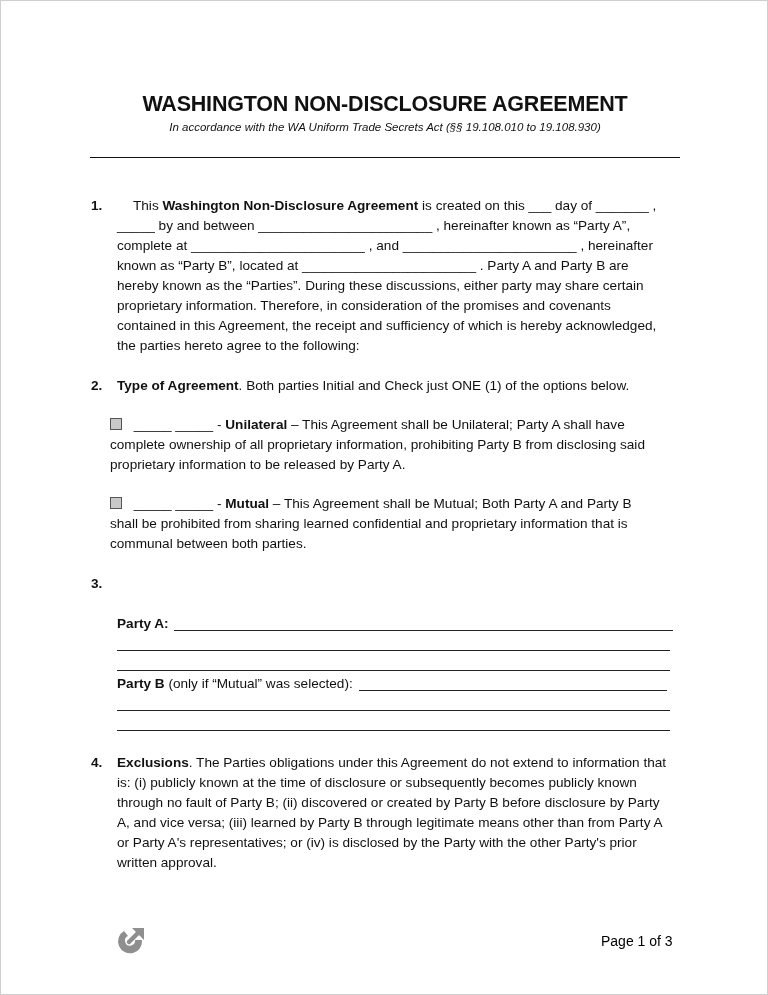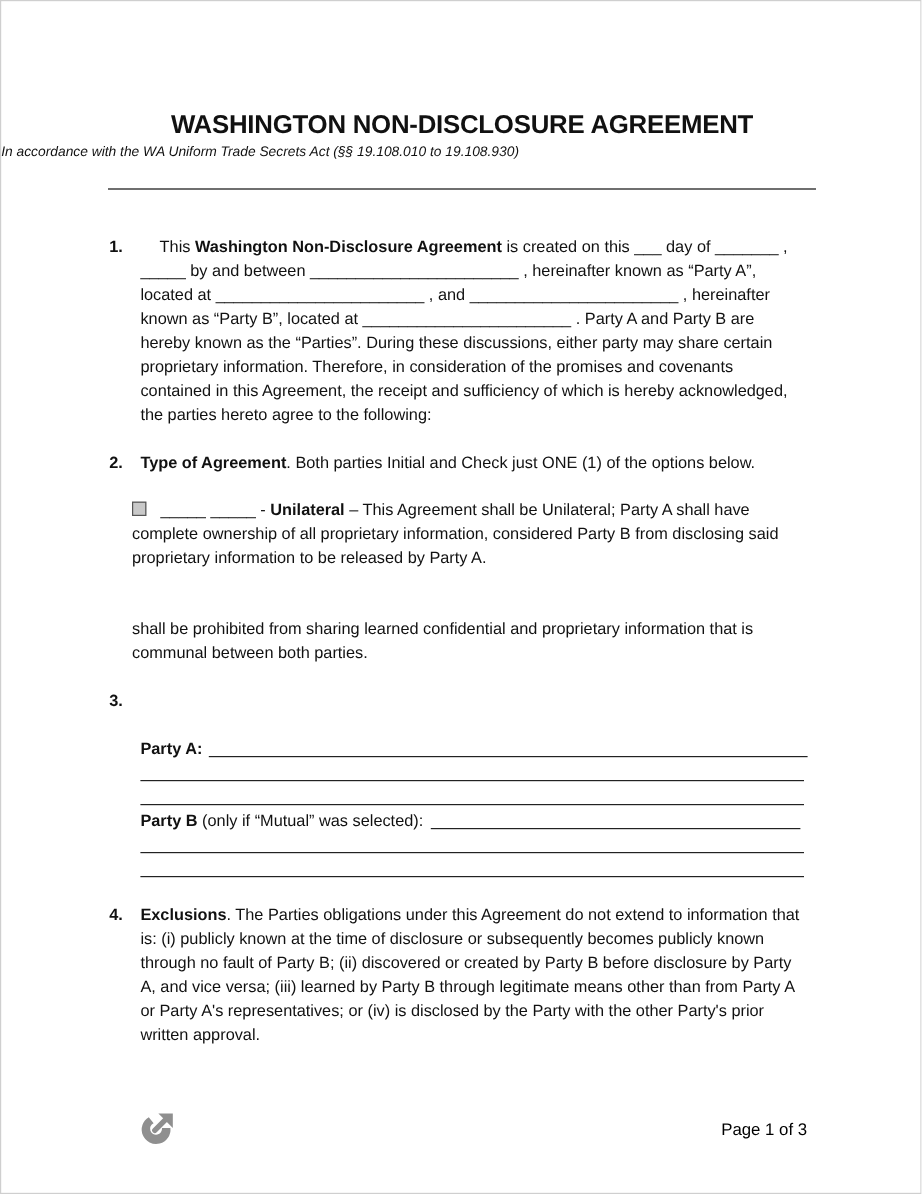--- a/index.html
+++ b/index.html
@@ -10,21 +10,21 @@
   }
   .page {
     position: absolute; left: 0; top: 0; width: 766px; height: 993px;
     border: 1px solid #cfcfcf; background: #fff;
   }
   .title {
     position: absolute; left: 0; width: 768px; top: 91px; text-align: center;
     font-weight: bold; font-size: 21.5px; letter-spacing: -0.2px;
   }
   .subtitle {
-    position: absolute; left: 0; width: 768px; top: 120px; 
+    position: absolute; left: 0; width: 768px; top: 120px; text-align: center;
     font-style: italic; font-size: 11.5px;
   }
   .rule {
     position: absolute; left: 89px; width: 590px; top: 156px; height: 0;
     border-top: 1.2px solid #111;
   }
   .line { position: absolute; font-size: 13.6px; white-space: nowrap; line-height: 16px; }
   .num { position: absolute; left: 90px; font-weight: bold; font-size: 13.6px; line-height: 16px; }
   b { font-weight: bold; }
   .chk {
@@ -40,37 +40,41 @@
 
 <div class="page">
 
   <div class="title">WASHINGTON NON-DISCLOSURE AGREEMENT</div>
   <div class="subtitle">In accordance with the WA Uniform Trade Secrets Act (§§ 19.108.010 to 19.108.930)</div>
   <div class="rule"></div>
 
   <div class="num" style="top:197px">1.</div>
   <div class="line" style="left:132px;top:197px"><span>This </span><b>Washington Non-Disclosure Agreement</b><span> is created on this ___ day of _______ ,</span></div>
   <div class="line" style="left:116px;top:217px">_____ by and between _______________________ , hereinafter known as “Party A”,</div>
-  <div class="line" style="left:116px;top:237px">located at _______________________ , and _______________________ , hereinafter</div>
+  <div class="line" style="left:116px;top:237px">complete at _______________________ , and _______________________ , hereinafter</div>
   <div class="line" style="left:116px;top:257px">known as “Party B”, located at _______________________ . Party A and Party B are</div>
   <div class="line" style="left:116px;top:277px">hereby known as the “Parties”. During these discussions, either party may share certain</div>
   <div class="line" style="left:116px;top:297px">proprietary information. Therefore, in consideration of the promises and covenants</div>
   <div class="line" style="left:116px;top:317px">contained in this Agreement, the receipt and sufficiency of which is hereby acknowledged,</div>
   <div class="line" style="left:116px;top:337px">the parties hereto agree to the following:</div>
 
   <div class="num" style="top:377px">2.</div>
   <div class="line" style="left:116px;top:377px"><b>Type of Agreement</b><span>. Both parties Initial and Check just ONE (1) of the options below.</span></div>
 
   <div class="line" style="left:109px;top:416px">
     <span class="chk"></span>
     <span style="margin-left:8px">_____  _____</span><span> - </span><b>Unilateral</b><span> – This Agreement shall be Unilateral; Party A shall have</span>
   </div>
-  <div class="line" style="left:109px;top:436px">complete ownership of all proprietary information, considered Party B from disclosing said</div>
+  <div class="line" style="left:109px;top:436px">complete ownership of all proprietary information, prohibiting Party B from disclosing said</div>
   <div class="line" style="left:109px;top:456px">proprietary information to be released by Party A.</div>
 
+  <div class="line" style="left:109px;top:495px">
+    <span class="chk"></span>
+    <span style="margin-left:8px">_____  _____</span><span> - </span><b>Mutual</b><span> – This Agreement shall be Mutual; Both Party A and Party B</span>
+  </div>
   <div class="line" style="left:109px;top:515px">shall be prohibited from sharing learned confidential and proprietary information that is</div>
   <div class="line" style="left:109px;top:535px">communal between both parties.</div>
 
   <div class="num" style="top:575px">3.</div>
 
   <div class="line" style="left:116px;top:615px"><b>Party A:</b></div>
   <div class="fill" style="left:173px;width:499px;top:629px"></div>
   <div class="fill" style="left:116px;width:553px;top:649px"></div>
   <div class="fill" style="left:116px;width:553px;top:669px"></div>
 

